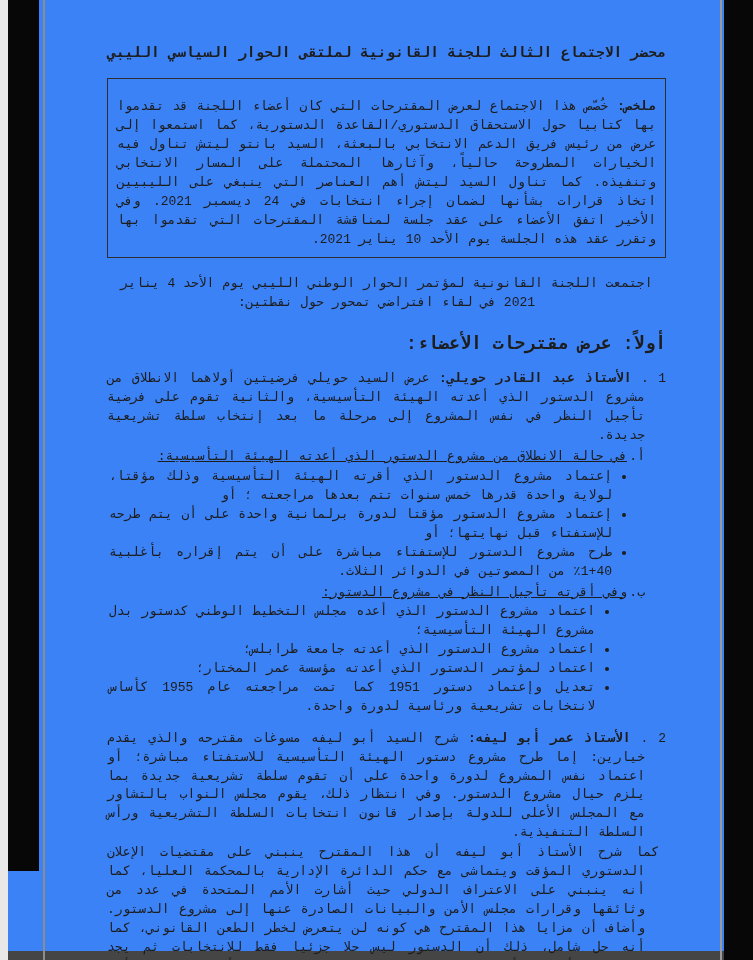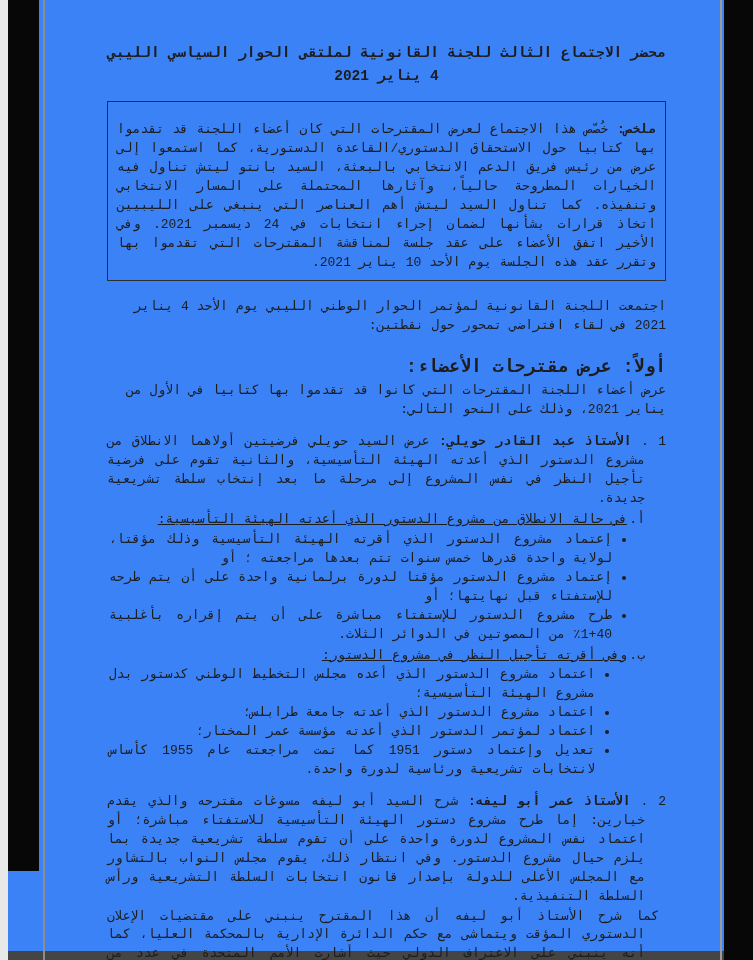--- a/index.html
+++ b/index.html
@@ -14,21 +14,21 @@
 
   
   .content{position:absolute;left:39px;top:0;width:675px;height:951px;box-sizing:border-box;
            padding:42px 56px 0 60px;direction:rtl;text-align:right;
            font-size:13px;line-height:1.46;color:#1d1d1d;}
   .title{font-weight:bold;text-align:center;font-size:14.5px;line-height:1.6;margin:0;}
   .title .t2{display:block;}
   .summary{border:1.5px solid #2e2e2e;margin-top:13px;padding:19px 9px 7px;text-align:justify;}
   .summary .lbl{font-weight:bold;}
   p{margin:0;}
-  .intro-p{margin-top:17px;}
+  .intro-p{margin-top:17px;text-align:center;}
   ul{margin:1px 0 2px;padding-right:33px;}
   ul li{text-align:justify;padding-left:2px;}
   ul.lvl2{padding-right:50px;margin-top:0;}
   .sec-head{font-weight:bold;font-size:18px;margin-top:18px;}
   .sec-sub{margin-top:2px;}
   .num-item{margin-top:13px;padding-right:21px;}
   .num-item .lead{text-indent:-21px;text-align:justify;}
   .num-item .cont{text-indent:-14px;text-align:justify;margin-top:1px;}
   .num{display:inline;}
   .bold{font-weight:bold;}
@@ -44,31 +44,29 @@
   <div class="band-bottom"></div>
   <div class="strip-left"></div>
   <div class="line-left"></div>
   <div class="line-right"></div>
   <div class="strip-right"></div>
 
   <div class="content">
 
     <h1 class="title">
       <span class="t1">محضر الاجتماع الثالث للجنة القانونية لملتقى الحوار السياسي الليبي</span>
-      <span class="t2">4 يناير 2021</span>
     </h1>
 
     <div class="summary">
       <span class="lbl">ملخص:</span><span> خُصّص هذا الاجتماع لعرض المقترحات التي كان أعضاء اللجنة قد تقدموا بها كتابيا حول الاستحقاق الدستوري/القاعدة الدستورية، كما استمعوا إلى عرض من رئيس فريق الدعم الانتخابي بالبعثة،  السيد بانتو ليتش تناول فيه الخيارات المطروحة حالياً، وآثارها المحتملة على المسار الانتخابي وتنفيذه. كما تناول السيد ليتش  أهم العناصر التي ينبغي على الليبيين اتخاذ قرارات بشأنها لضمان إجراء انتخابات في 24 ديسمبر 2021. وفي الأخير اتفق الأعضاء على عقد جلسة لمناقشة المقترحات التي تقدموا بها وتقرر عقد هذه الجلسة يوم الأحد 10 يناير 2021.</span>
     </div>
 
     <p class="intro-p">اجتمعت اللجنة القانونية لمؤتمر الحوار الوطني الليبي يوم الأحد 4 يناير 2021 في لقاء افتراضي تمحور حول نقطتين:</p>
 
     <p class="sec-head">أولاً: عرض مقترحات الأعضاء:</p>
-    <p class="sec-sub">عرض أعضاء اللجنة المقترحات التي كانوا قد تقدموا بها كتابيا في الأول من يناير 2021، وذلك على النحو التالي:</p>
 
     <div class="num-item">
       <p class="lead"><span class="num">1 . </span><span class="bold">الأستاذ عبد القادر حويلي:</span><span> عرض السيد حويلي فرضيتين أولاهما الانطلاق من مشروع الدستور الذي أعدته الهيئة التأسيسية، والثانية تقوم على فرضية تأجيل النظر في نفس المشروع إلى مرحلة ما بعد إنتخاب سلطة تشريعية جديدة.</span></p>
 
       <p class="case-head"><span class="mk">أ.</span><span class="und">في حالة الانطلاق من مشروع الدستور الذي أعدته الهيئة التأسيسية:</span></p>
       <ul class="lvl1">
         <li>إعتماد مشروع الدستور الذي أقرته الهيئة التأسيسية وذلك مؤقتا، لولاية واحدة قدرها خمس سنوات تتم بعدها مراجعته ؛ أو</li>
         <li>إعتماد مشروع الدستور مؤقتا لدورة برلمانية واحدة على أن يتم طرحه للإستفتاء قبل نهايتها؛ أو</li>
         <li>طرح مشروع الدستور للإستفتاء مباشرة على أن يتم إقراره بأغلبية 40+1٪ من المصوتين في الدوائر الثلاث.</li>
       </ul>

